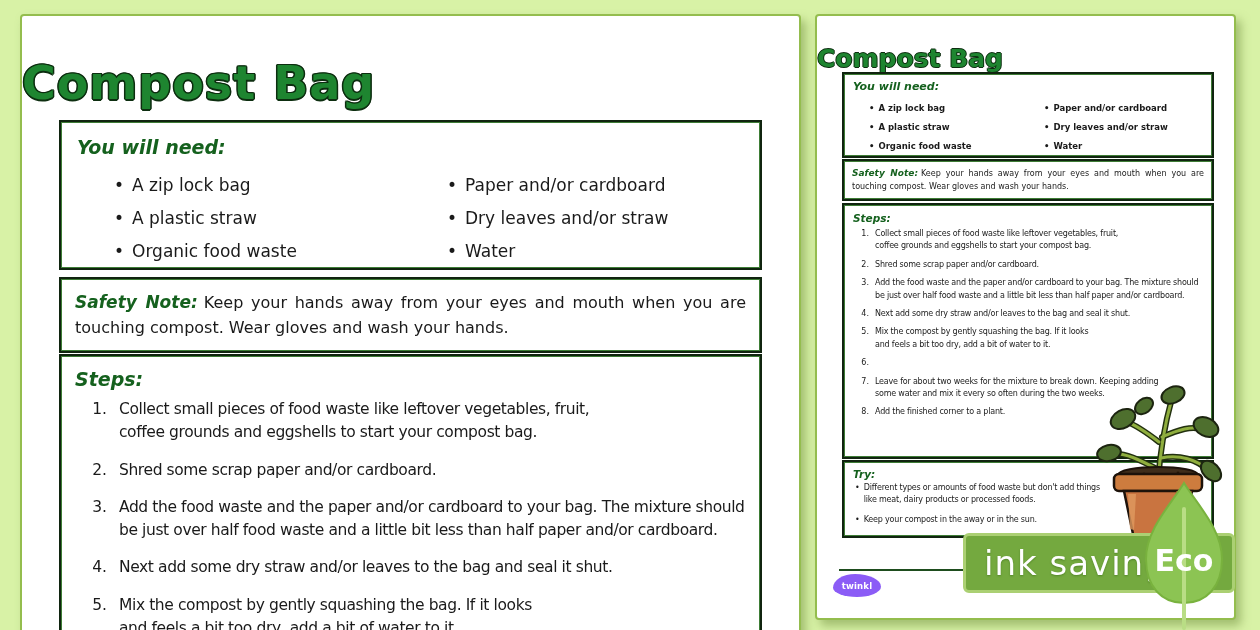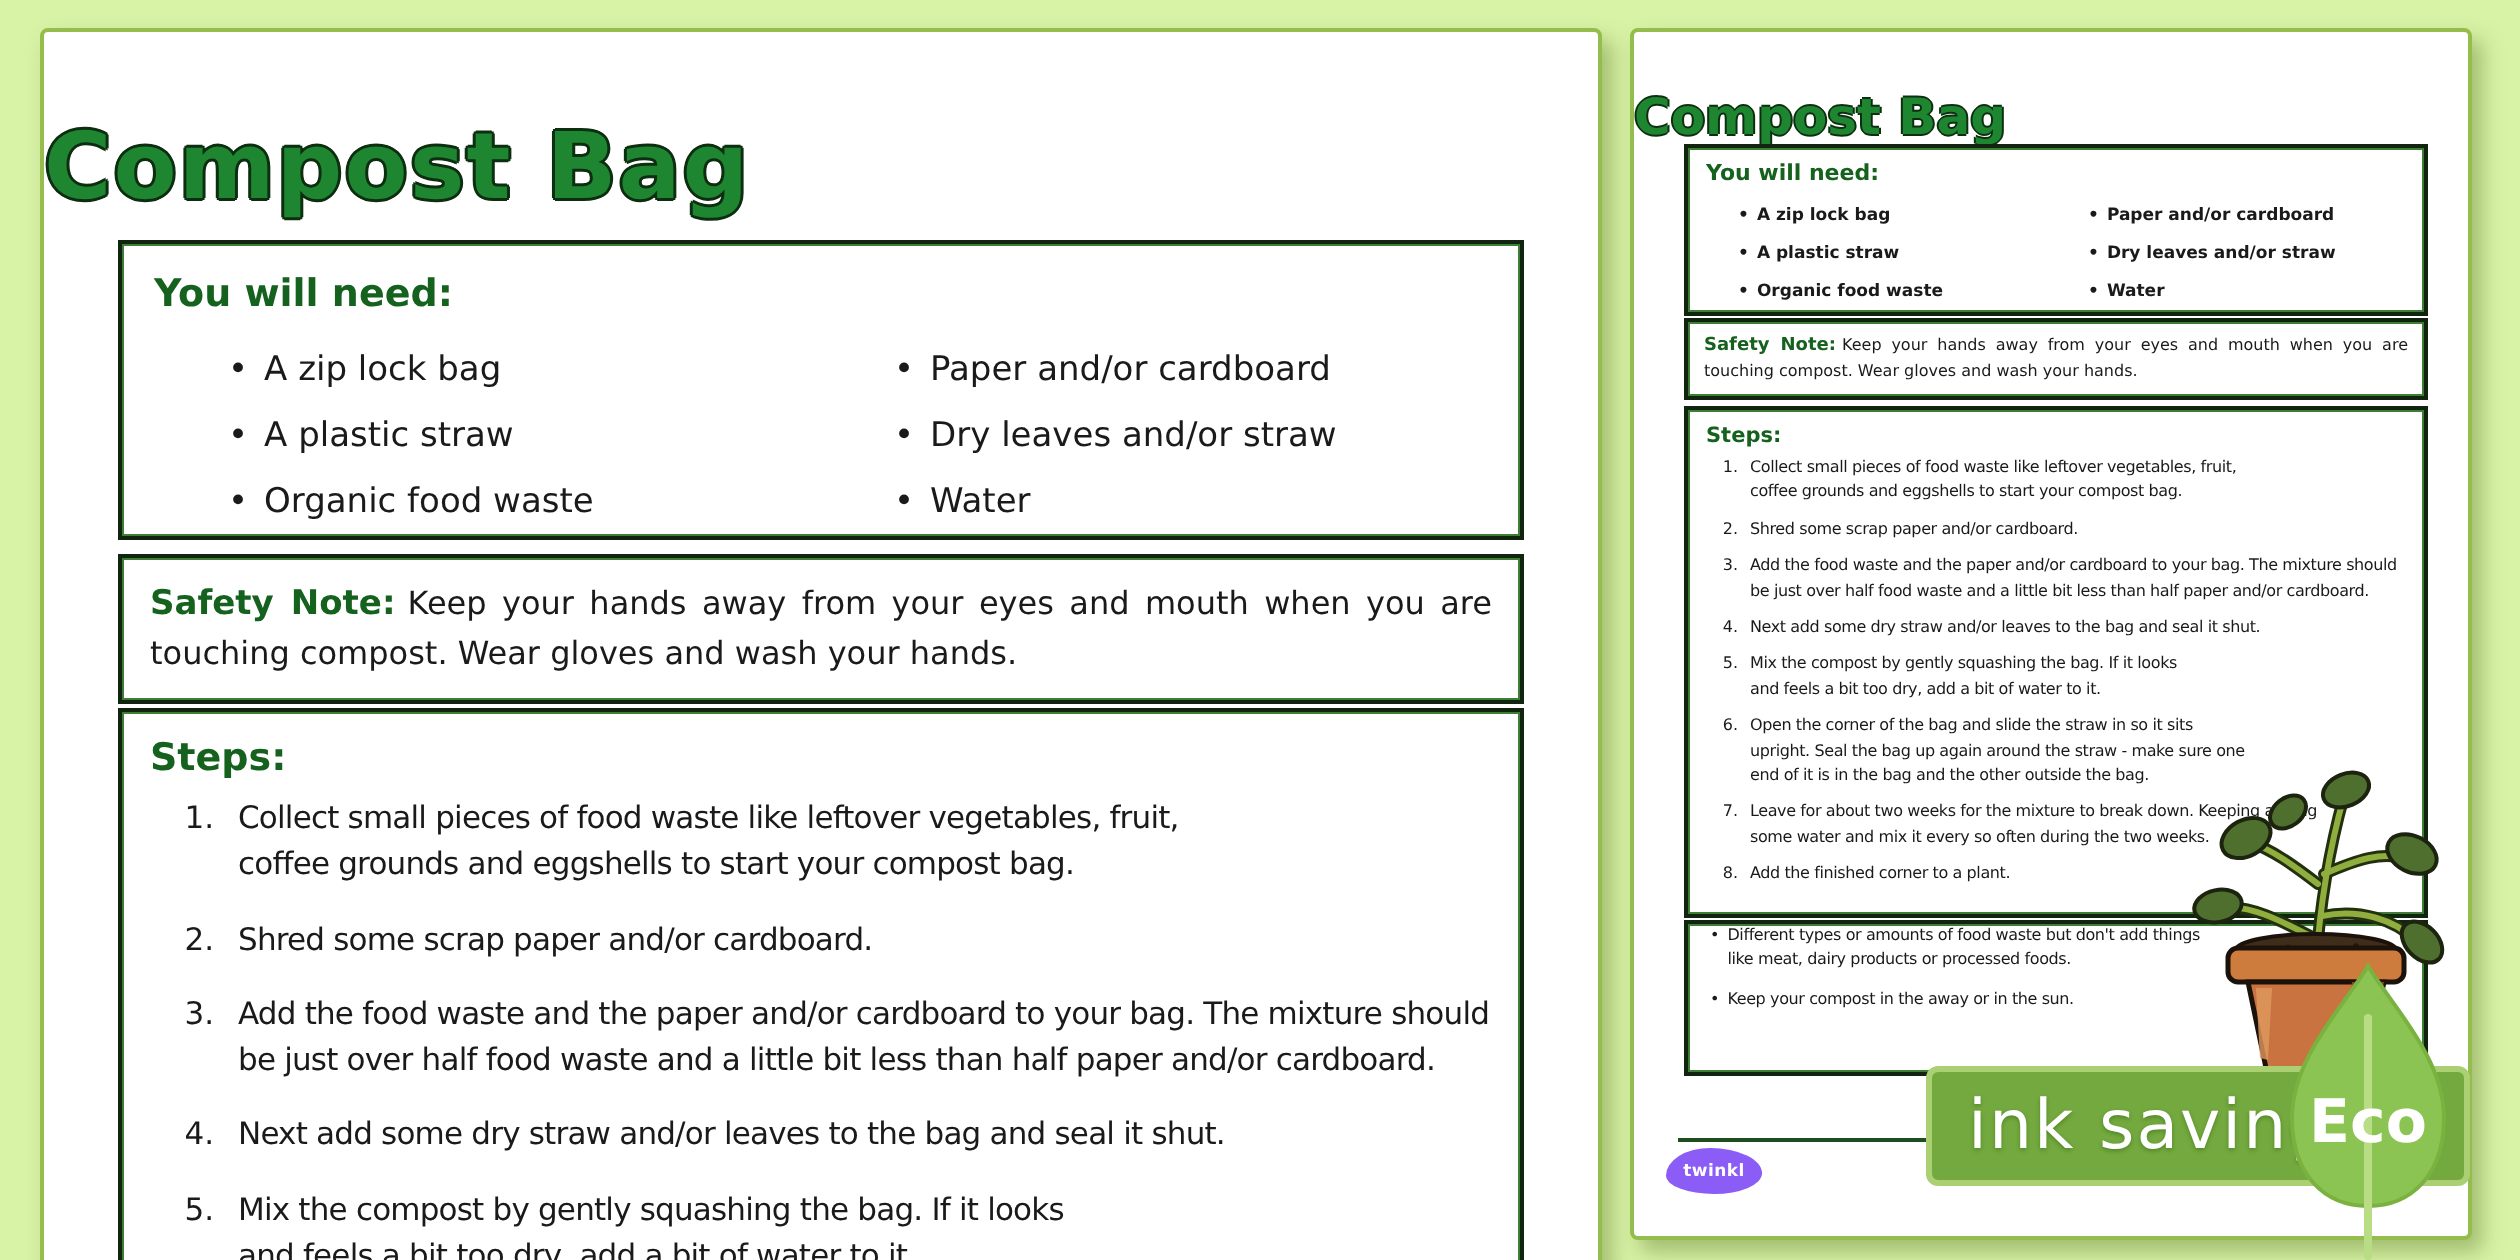--- a/index.html
+++ b/index.html
@@ -25,21 +25,21 @@
   }
   .page-a .doc-title{top:40px;font-size:46px;letter-spacing:1px;}
   .page-b .doc-title{top:28px;font-size:25px;
     text-shadow:-1px 0 #0d2e10,1px 0 #0d2e10,0 -1px #0d2e10,0 1px #0d2e10;}
 
   .box{
     position:absolute;background:#fff;
     border:2px solid #10240f;
     box-shadow:inset 0 0 0 1px #3e7d36;
   }
-  .sec-label{font-weight:bold;color:#15611e;}
+  .sec-label{font-weight:bold;color:#15611e;font-style:italic;}
 
   
   .a-need{top:104px;left:37px;width:699px;height:146px;}
   .a-need .sec-label{display:block;padding:14px 16px 4px;font-size:19px;}
   .a-cols{display:flex;padding-left:53px;}
   .a-col1{width:333px;}
   .a-col2{flex:1;}
   .a-item{font-size:17px;margin-top:13px;white-space:nowrap;}
   .blt{margin-right:8px;}
 
@@ -220,42 +220,38 @@
       </div>
     <div class="step">
         <span class="num">5.</span>
         <div class="lines">
           <div>Mix the compost by gently squashing the bag. If it looks</div>
           <div>and feels a bit too dry, add a bit of water to it.</div>
         </div>
       </div>
     <div class="step">
         <span class="num">6.</span>
-        <div class="lines">
-          <div>Open the corner of the bag and slide the straw in so it sits</div>
-          <div>upright. Seal the bag up again around the straw - make sure one</div>
-          <div>end of it is in the bag and the other outside the bag.</div>
-        </div>
       </div>
     <div class="step">
         <span class="num">7.</span>
         <div class="lines">
           <div>Leave for about two weeks for the mixture to break down. Keeping adding</div>
           <div>some water and mix it every so often during the two weeks.</div>
         </div>
       </div>
     <div class="step">
         <span class="num">8.</span>
         <div class="lines">
           <div>Add the finished corner to a plant.</div>
         </div>
       </div>
   </div>
 
   <div class="box b-try">
+    <span class="sec-label">Try:</span>
     <div class="try-item">
         <span class="blt">•</span>
         <div class="lines">
           <div>Different types or amounts of food waste but don't add things</div>
           <div>like meat, dairy products or processed foods.</div>
         </div>
       </div>
     <div class="try-item">
         <span class="blt">•</span>
         <div class="lines">

